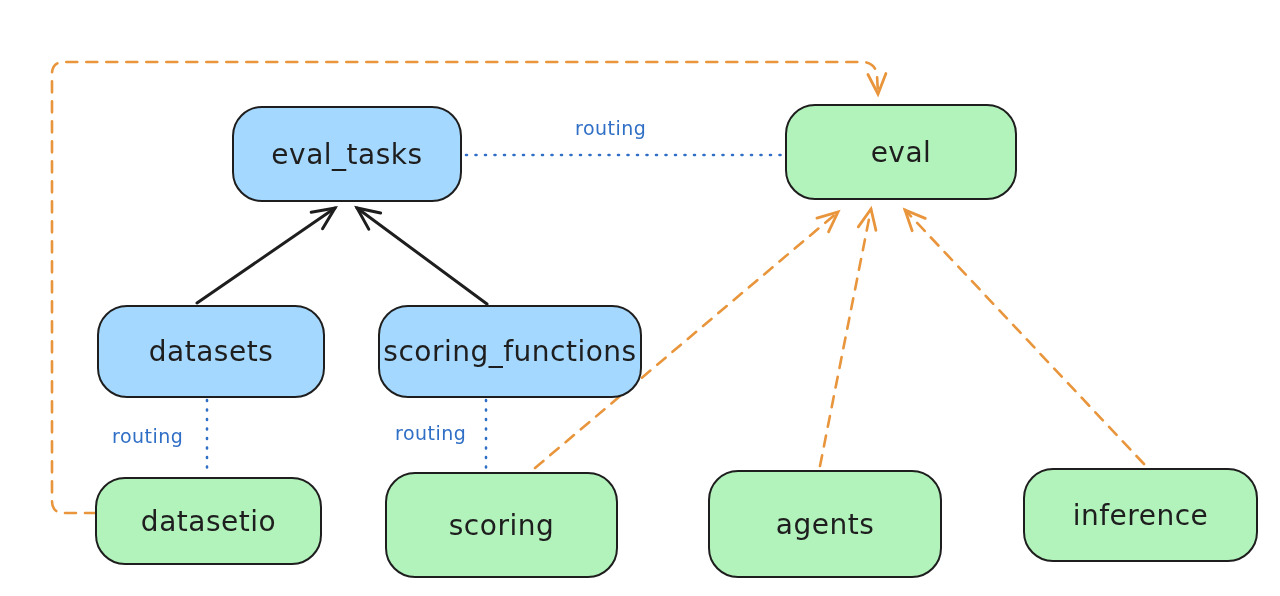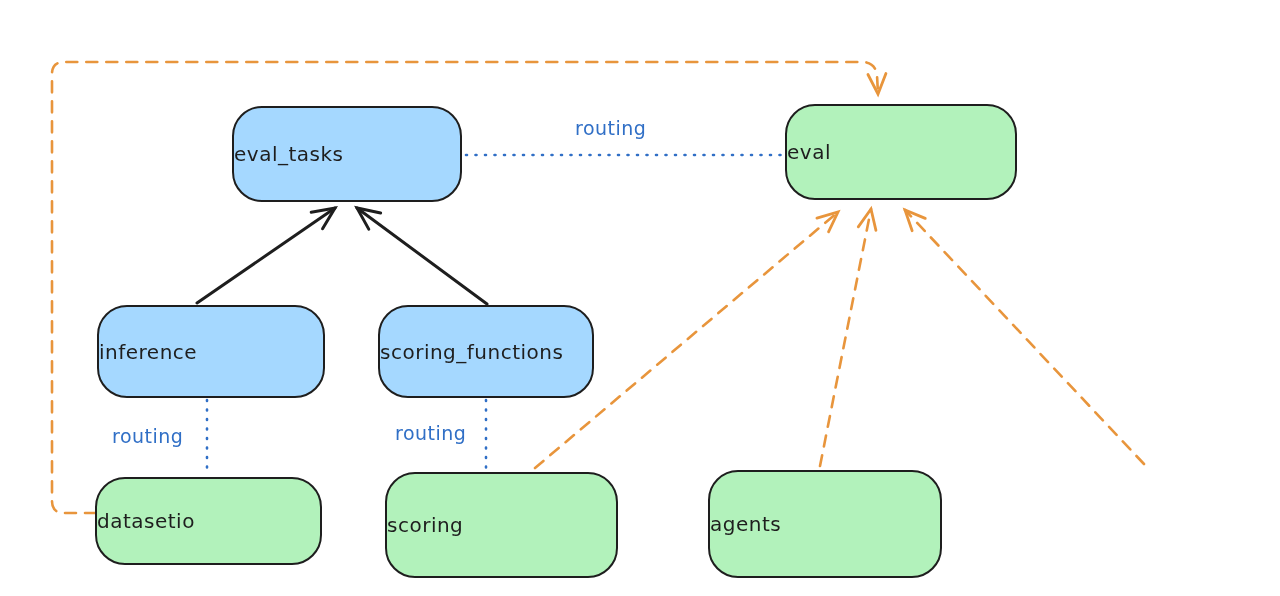--- a/index.html
+++ b/index.html
@@ -13,24 +13,24 @@
   .wires{position:absolute;left:0;top:0;width:1280px;height:596px;}
 
   .black-line{stroke:var(--node-stroke,#1e1e1e);stroke-width:3;fill:none;stroke-linecap:round;}
   .blue-dotted{stroke:var(--routing-color,#306fc6);stroke-width:2.6;fill:none;stroke-dasharray:1 8.5;stroke-linecap:round;}
   .orange-dashed{stroke:var(--flow-color,#e8953c);stroke-width:2.6;fill:none;stroke-dasharray:11 9;stroke-linecap:round;}
   .head-black{stroke:var(--node-stroke,#1e1e1e);stroke-width:3;fill:none;stroke-linecap:round;}
   .head-orange{stroke:var(--flow-color,#e8953c);stroke-width:2.8;fill:none;stroke-linecap:round;}
 
   .node{
     position:absolute;
-    display:flex;align-items:center;
+    display:flex;align-items:center;justify-content:center;
     border:2.5px solid var(--node-stroke,#1e1e1e);
     border-radius:30px;
-    font-size:20px;
+    font-size:28px;
     letter-spacing:.5px;
     color:var(--node-stroke,#1e1e1e);
     box-sizing:border-box;
   }
   .node.api{background:var(--api-node-fill,#a5d8ff);}
   .node.provider{background:var(--provider-node-fill,#b2f2bb);}
 
   .routing-label{
     position:absolute;
     font-size:19px;
@@ -70,37 +70,40 @@
 
   <div class="node api" style="left:232px;top:106px;width:230px;height:96px;">
     <span>eval_tasks</span>
   </div>
 
   <div class="node provider" style="left:785px;top:104px;width:232px;height:96px;">
     <span>eval</span>
   </div>
 
   <div class="node api" style="left:97px;top:305px;width:228px;height:93px;">
-    <span>inference</span>
+    <span>datasets</span>
   </div>
 
-  <div class="node api" style="left:378px;top:305px;width:216px;height:93px;border-radius:30px;">
+  <div class="node api" style="left:378px;top:305px;width:264px;height:93px;border-radius:30px;">
     <span>scoring_functions</span>
   </div>
 
   <div class="node provider" style="left:95px;top:477px;width:227px;height:88px;">
     <span>datasetio</span>
   </div>
 
   <div class="node provider" style="left:385px;top:472px;width:233px;height:106px;">
     <span>scoring</span>
   </div>
 
   <div class="node provider" style="left:708px;top:470px;width:234px;height:108px;">
     <span>agents</span>
   </div>
 
+  <div class="node provider" style="left:1023px;top:468px;width:235px;height:94px;">
+    <span>inference</span>
+  </div>
 
   <div class="routing-label" style="left:575px;top:117px;width:90px;">routing</div>
   <div class="routing-label" style="left:112px;top:425px;width:86px;">routing</div>
   <div class="routing-label" style="left:395px;top:422px;width:86px;">routing</div>
 
 </div>
 
 </body></html>

